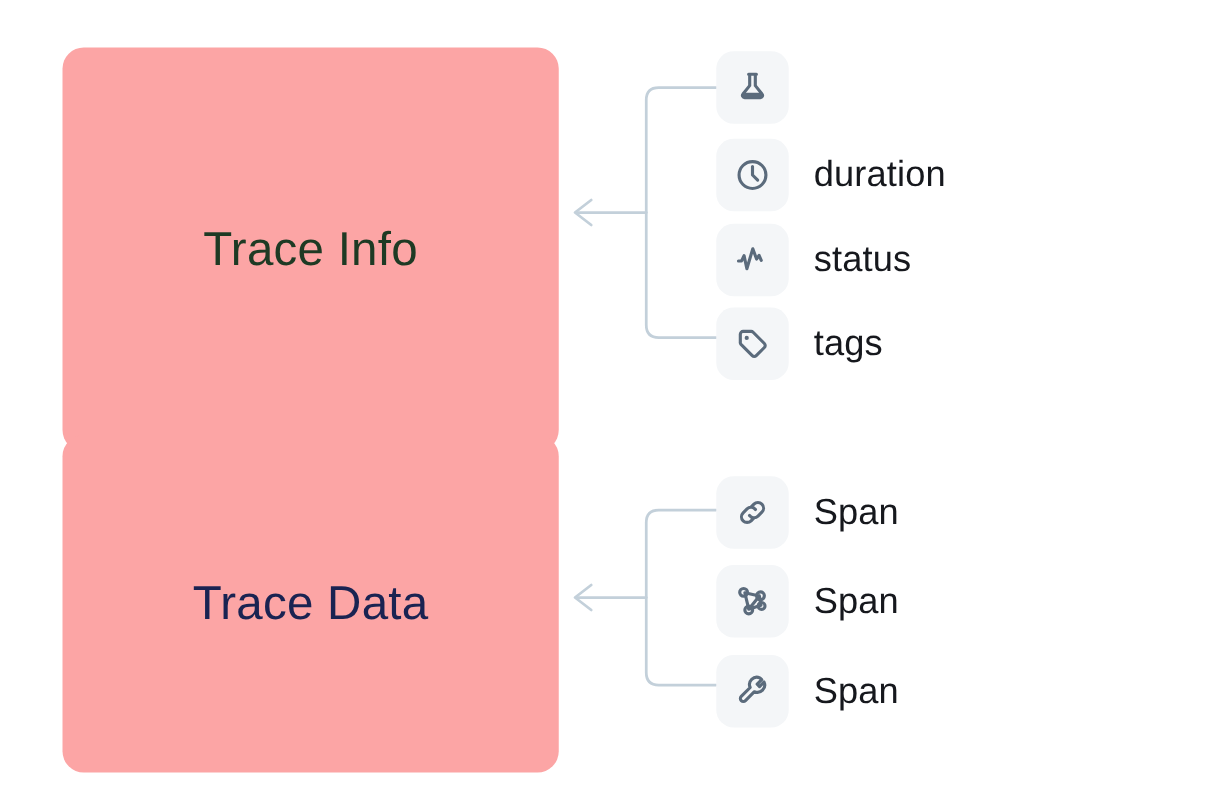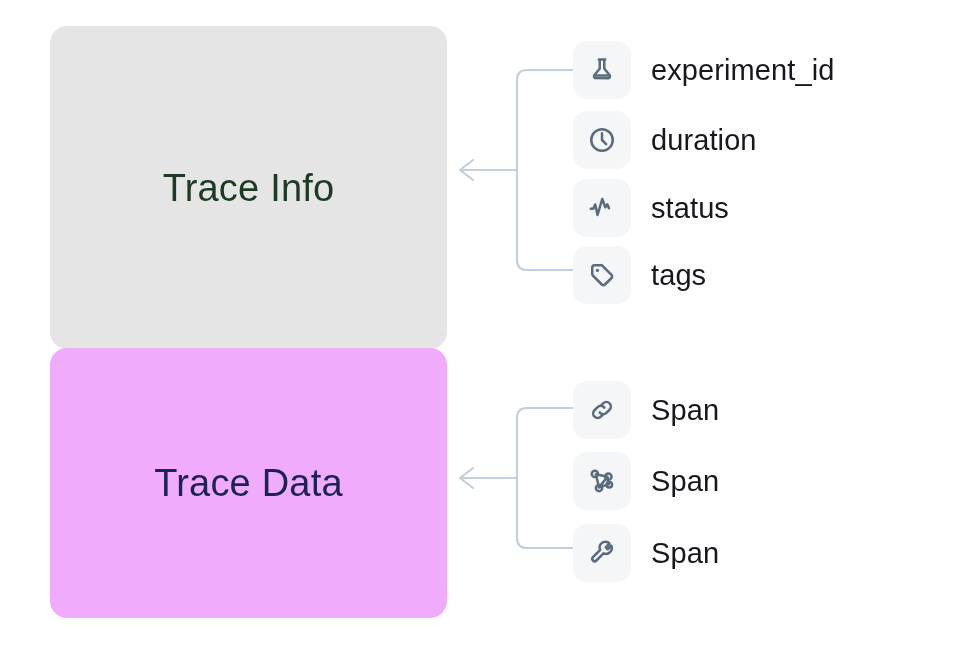--- a/index.html
+++ b/index.html
@@ -31,33 +31,33 @@
   .group-box .group-title {
     font-size: 38px;
     font-weight: 400;
     letter-spacing: 0.2px;
     line-height: 1;
     white-space: nowrap;
   }
 
   #box-trace-info {
     left: 50px;
-    top: 26px;
+    top: 38px;
     width: 397px;
     height: 323px;
-    background: #e5e5e5;
+    background: #fca5a5;
   }
   #box-trace-info .group-title { color: #1e3a24; }
 
   #box-trace-data {
     left: 50px;
     top: 348px;
     width: 397px;
     height: 270px;
-    background: #f0abfc;
+    background: #fca5a5;
   }
   #box-trace-data .group-title { color: #1a2352; }
 
   
   .connector {
     position: absolute;
     pointer-events: none;
   }
 
   
@@ -118,21 +118,20 @@
     <path d="M 18 100 L 5 110 L 18 120" fill="none" stroke="#c3d0da" stroke-width="2.2" stroke-linecap="round" stroke-linejoin="round"></path>
   </svg>
 
   <div class="row" style="left:573px; top:41px;">
     <span class="icon-tile">
       <svg viewBox="0 0 24 24">
         <path d="M9.5 3.5 h5 M10.2 3.5 v7.3 L5.9 16.2 a1.4 1.4 0 0 0 1.1 2.3 h10 a1.4 1.4 0 0 0 1.1 -2.3 l-4.3 -5.4 V3.5"></path>
         <path d="M6.2 16.4 h11.6"></path>
       </svg>
     </span>
-    <span class="row-label">experiment_id</span>
   </div>
 
   <div class="row" style="left:573px; top:111px;justify-content:flex-end;">
     <span class="icon-tile">
       <svg viewBox="0 0 24 24">
         <circle cx="12" cy="12" r="8.6"></circle>
         <path d="M12 6.6 V12 l3.3 3.3"></path>
       </svg>
     </span>
     <span class="row-label">duration</span>

